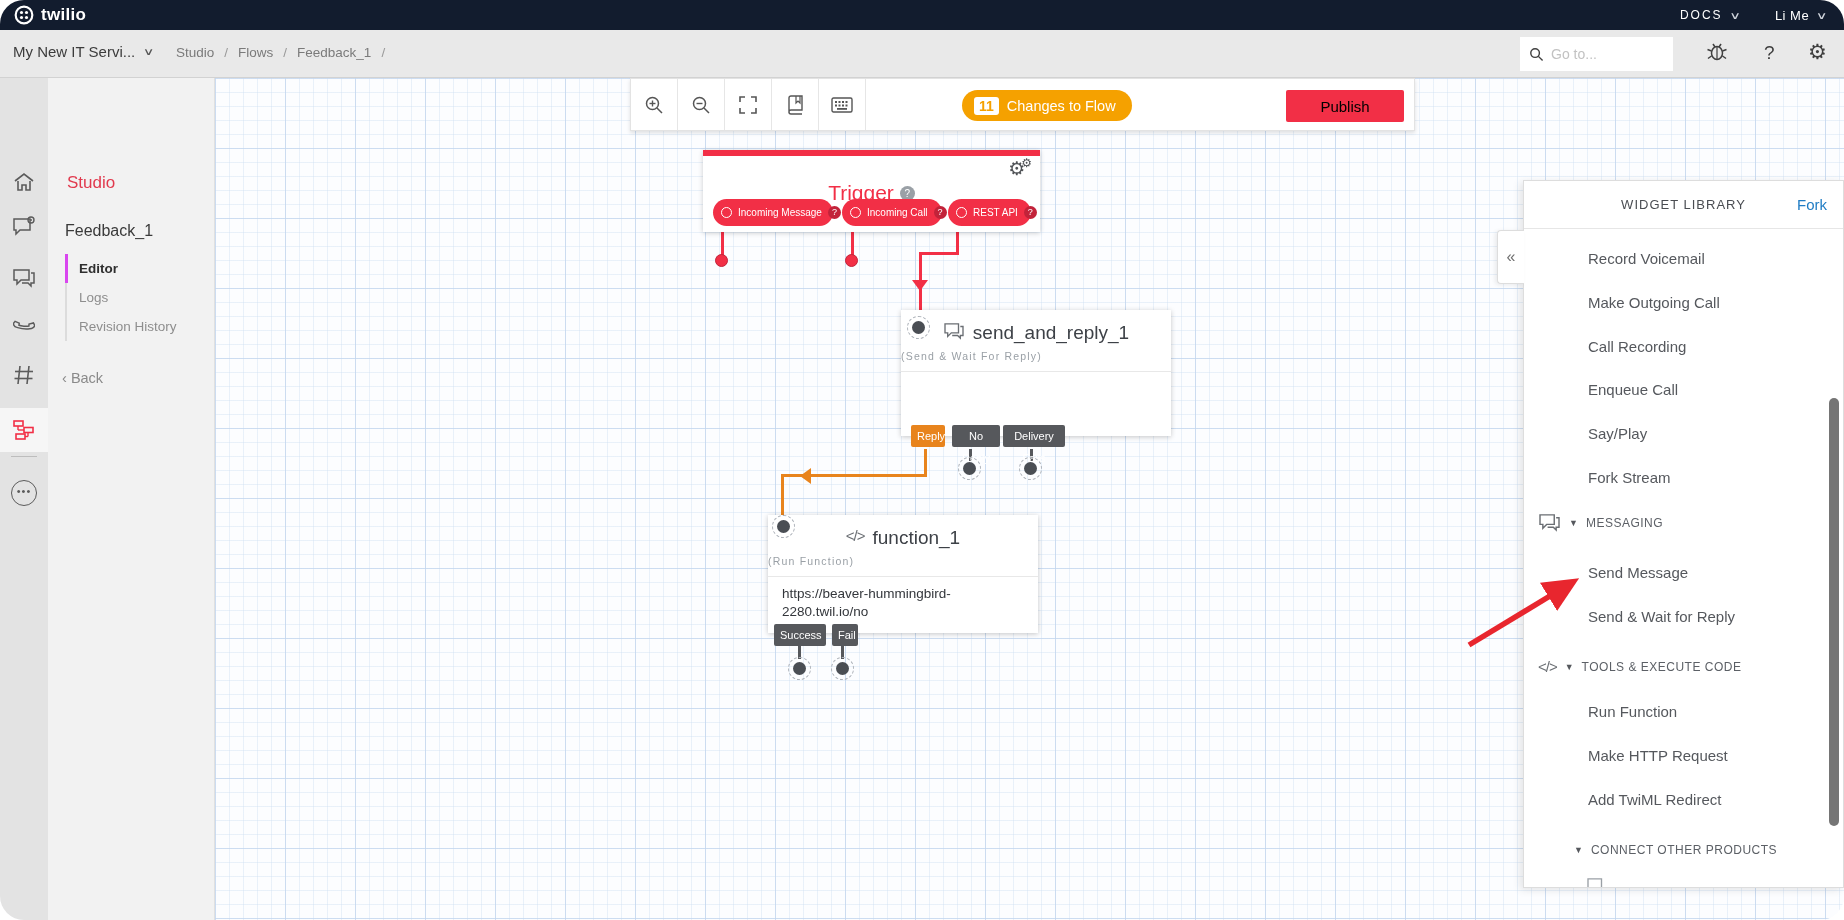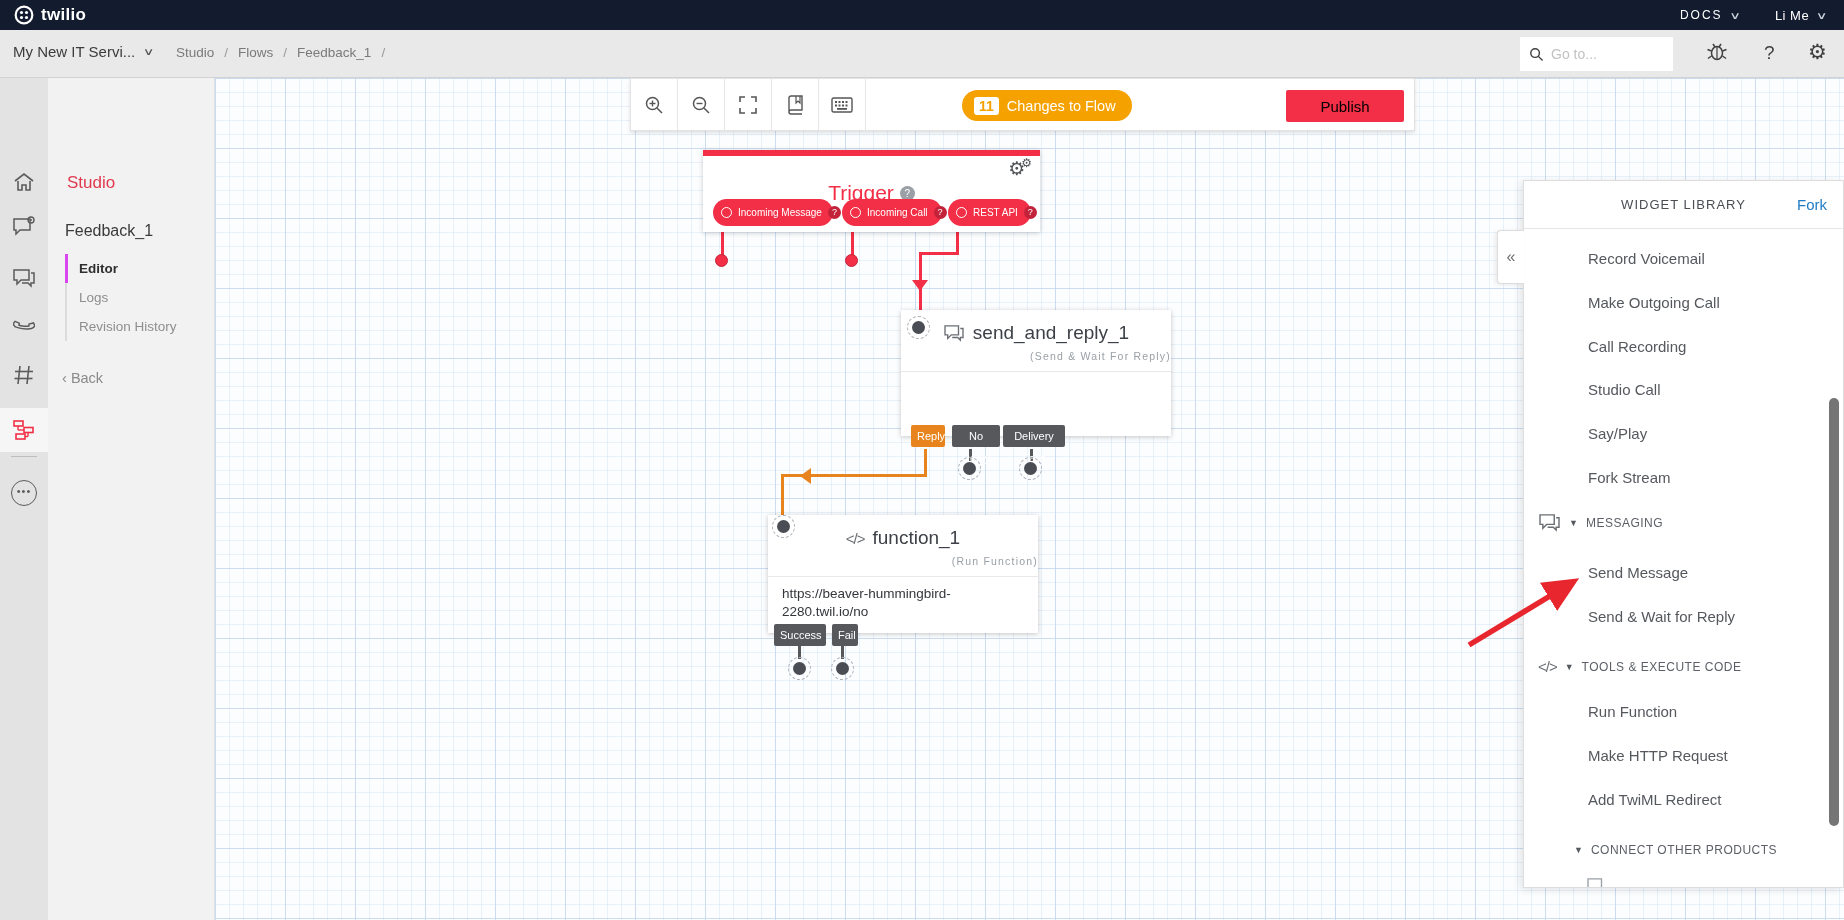--- a/index.html
+++ b/index.html
@@ -1,18 +1,18 @@
 <!DOCTYPE html>
 <html><head>
 <meta charset="utf-8">
 <style>
   * { margin:0; padding:0; box-sizing:border-box; }
   html,body { background:#ffffff; }
   body { font-family:"Liberation Sans", sans-serif; }
-  #app { position:relative; width:1844px; height:920px; overflow:hidden; background:#fbfcfe; }
+  #app { position:relative; width:1844px; height:920px; overflow:hidden; background:#fbfcfe;border-radius:24px; }
 
   
   .topnav { position:absolute; left:0; top:0; width:1844px; height:30px; background:#121c2e; z-index:60; display:flex; align-items:center; }
   .brand { display:flex; align-items:center; gap:7px; margin-left:14px; }
   .brand-name { color:#fff; font-size:17px; font-weight:bold; letter-spacing:.3px; }
   .topnav-right { position:absolute; right:18px; top:0; height:30px; display:flex; align-items:center; gap:34px; }
   .topnav-link { color:#fff; font-size:12px; letter-spacing:2px; display:flex; align-items:center; gap:9px; cursor:pointer; }
   .chev { font-size:10px; color:#cfd4dc; transform:scaleX(1.6); display:inline-block; }
 
   
@@ -78,22 +78,22 @@
   
   .cline { position:absolute; z-index:5; }
   .red { background:#f22f46; }
   .orange { background:#e8841d; }
   .dot-red { position:absolute; width:13px; height:13px; border-radius:50%; background:#f22f46; border:1px solid #c2233a; z-index:6; }
   .arrow-down-red { position:absolute; width:0; height:0; border-left:8px solid transparent; border-right:8px solid transparent; border-top:11px solid #f22f46; z-index:6; }
   .arrow-left-orange { position:absolute; width:0; height:0; border-top:8px solid transparent; border-bottom:8px solid transparent; border-right:11px solid #e8841d; z-index:6; }
 
   
   .fwidget { position:absolute; background:#fff; box-shadow:0 1px 5px rgba(0,0,0,.22); z-index:10; }
-  .fw-title { text-align:center; margin-top:12px; font-size:19px; color:#3d4147; display:flex; align-items:center; justify-content:center; gap:8px; }
-  .fw-sub { text-align:right; margin-top:6px; font-size:10.5px; color:#9aa0a6; letter-spacing:1.2px; }
+  .fw-title { text-align:center; margin-top:12px; font-size:19px; color:#3d4147; display:flex; justify-content:center; gap:8px; }
+  .fw-sub { text-align:left; margin-top:6px; font-size:10.5px; color:#9aa0a6; letter-spacing:1.2px; }
   .fw-div { height:1px; background:#e8e8e8; margin-top:9px; }
   .fw-body { padding:8px 14px 0 14px; font-size:13.5px; color:#33363b; line-height:1.3; overflow-wrap:anywhere; }
   .ftag { position:absolute; height:22px; color:#fff; font-size:11px; line-height:22px; text-align:center; border-radius:2px; padding:0 6px; z-index:12; cursor:pointer; }
   .tag-gray { background:#56585c; }
   .tag-orange { background:#e8841d; }
   .code-glyph { font-size:15px; color:#6a6e73; letter-spacing:-1px; }
 
   .port { position:absolute; width:23px; height:23px; border:1px dashed #aeb3ba; border-radius:50%; display:flex; align-items:center; justify-content:center; z-index:11; }
   .port::after { content:''; width:13px; height:13px; border-radius:50%; background:#4a4e54; }
   .stub { position:absolute; width:3px; background:#56585c; z-index:5; }
@@ -374,21 +374,21 @@
   <div class="lib-notch">«</div>
   <aside class="library">
     <div class="lib-header">
       <div class="lib-title">WIDGET LIBRARY</div>
       <div class="lib-hide">Fork</div>
     </div>
 
     <div class="lib-item" style="top:69px;">Record Voicemail</div>
     <div class="lib-item" style="top:113px;">Make Outgoing Call</div>
     <div class="lib-item" style="top:157px;">Call Recording</div>
-    <div class="lib-item" style="top:200px;">Studio Call</div>
+    <div class="lib-item" style="top:200px;">Enqueue Call</div>
     <div class="lib-item" style="top:244px;">Say/Play</div>
     <div class="lib-item" style="top:288px;">Fork Stream</div>
 
     <div class="lib-section" style="left:14px; top:332px;">
       <svg class="icon" width="23" height="19" viewBox="0 0 24 20">
         <path d="M2 2 h15 v10 h-8 l-4 4 v-4 h-3 z" fill="none" stroke="#6a6e73" stroke-width="1.5"></path>
         <path d="M19 5 h3 v10 h-3 v3 l-3 -3 h-6" fill="none" stroke="#6a6e73" stroke-width="1.5"></path>
       </svg>
       <span class="lib-caret">▼</span>
       <span class="lib-sec-label">MESSAGING</span>

